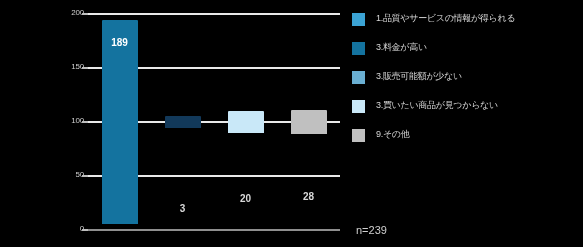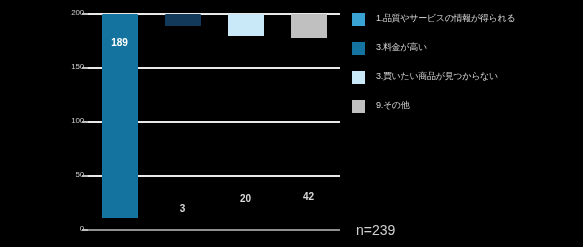--- a/index.html
+++ b/index.html
@@ -71,21 +71,21 @@
     display: flex;
     align-items: flex-end;
     justify-content: space-around;
   }
   .bar-wrap {
     position: relative;
     width: 36px;
     display: flex;
     flex-direction: column;
     align-items: center;
-    justify-content: flex-start;
+    justify-content: center;
     height: 100%;
   }
   .bar-value {
     position: absolute;
     width: 100%;
     text-align: center;
     font-size: 10px;
     font-weight: bold;
     line-height: 10px;
     letter-spacing: 0px;
@@ -119,21 +119,21 @@
     font-size: 9px;
     line-height: 11px;
     white-space: nowrap;
     letter-spacing: -0.3px;
   }
   #sample-size {
     position: absolute;
     left: 356px;
     top: 225px;
     color: #d0d0d0;
-    font-size: 14px;
+    font-size: 11px;
     line-height: 10px;
   }
 </style>
 </head>
 <body>
 
 <div id="page">
 
   <div id="ylabels">
       <div class="ytick" style="top: 211px;">0</div>
@@ -162,38 +162,42 @@
         </div>
         <div class="bar-wrap">
           <div class="bar-value" style="color: rgb(216, 216, 216); bottom: 16px;">3</div>
           <div class="bar-rect" style="height: 12px; background: rgb(18, 57, 90);"></div>
         </div>
         <div class="bar-wrap">
           <div class="bar-value" style="color: rgb(216, 216, 216); bottom: 26px;">20</div>
           <div class="bar-rect" style="height: 22px; background: rgb(201, 232, 248);"></div>
         </div>
         <div class="bar-wrap">
-          <div class="bar-value" style="color: rgb(216, 216, 216); bottom: 28px;">42</div>
+          <div class="bar-value" style="color: rgb(216, 216, 216); bottom: 28px;">28</div>
           <div class="bar-rect" style="height: 24px; background: rgb(192, 192, 192);"></div>
         </div>
       </div>
   </div>
 
   <div id="baseline"></div>
 
   <div id="legend">
       <div class="legend-row">
         <span class="legend-swatch" style="background: rgb(59, 163, 212);"></span>
         <span class="legend-label">1.品質やサービスの情報が得られる</span>
       </div>
       <div class="legend-row">
         <span class="legend-swatch" style="background: rgb(20, 115, 159);"></span>
         <span class="legend-label">3.料金が高い</span>
       </div>
       <div class="legend-row">
+        <span class="legend-swatch" style="background: rgb(106, 175, 210);"></span>
+        <span class="legend-label">3.販売可能額が少ない</span>
+      </div>
+      <div class="legend-row">
         <span class="legend-swatch" style="background: rgb(201, 232, 248);"></span>
         <span class="legend-label">3.買いたい商品が見つからない</span>
       </div>
       <div class="legend-row">
         <span class="legend-swatch" style="background: rgb(192, 192, 192);"></span>
         <span class="legend-label">9.その他</span>
       </div>
     </div>
 
   <div id="sample-size">n=239</div>

